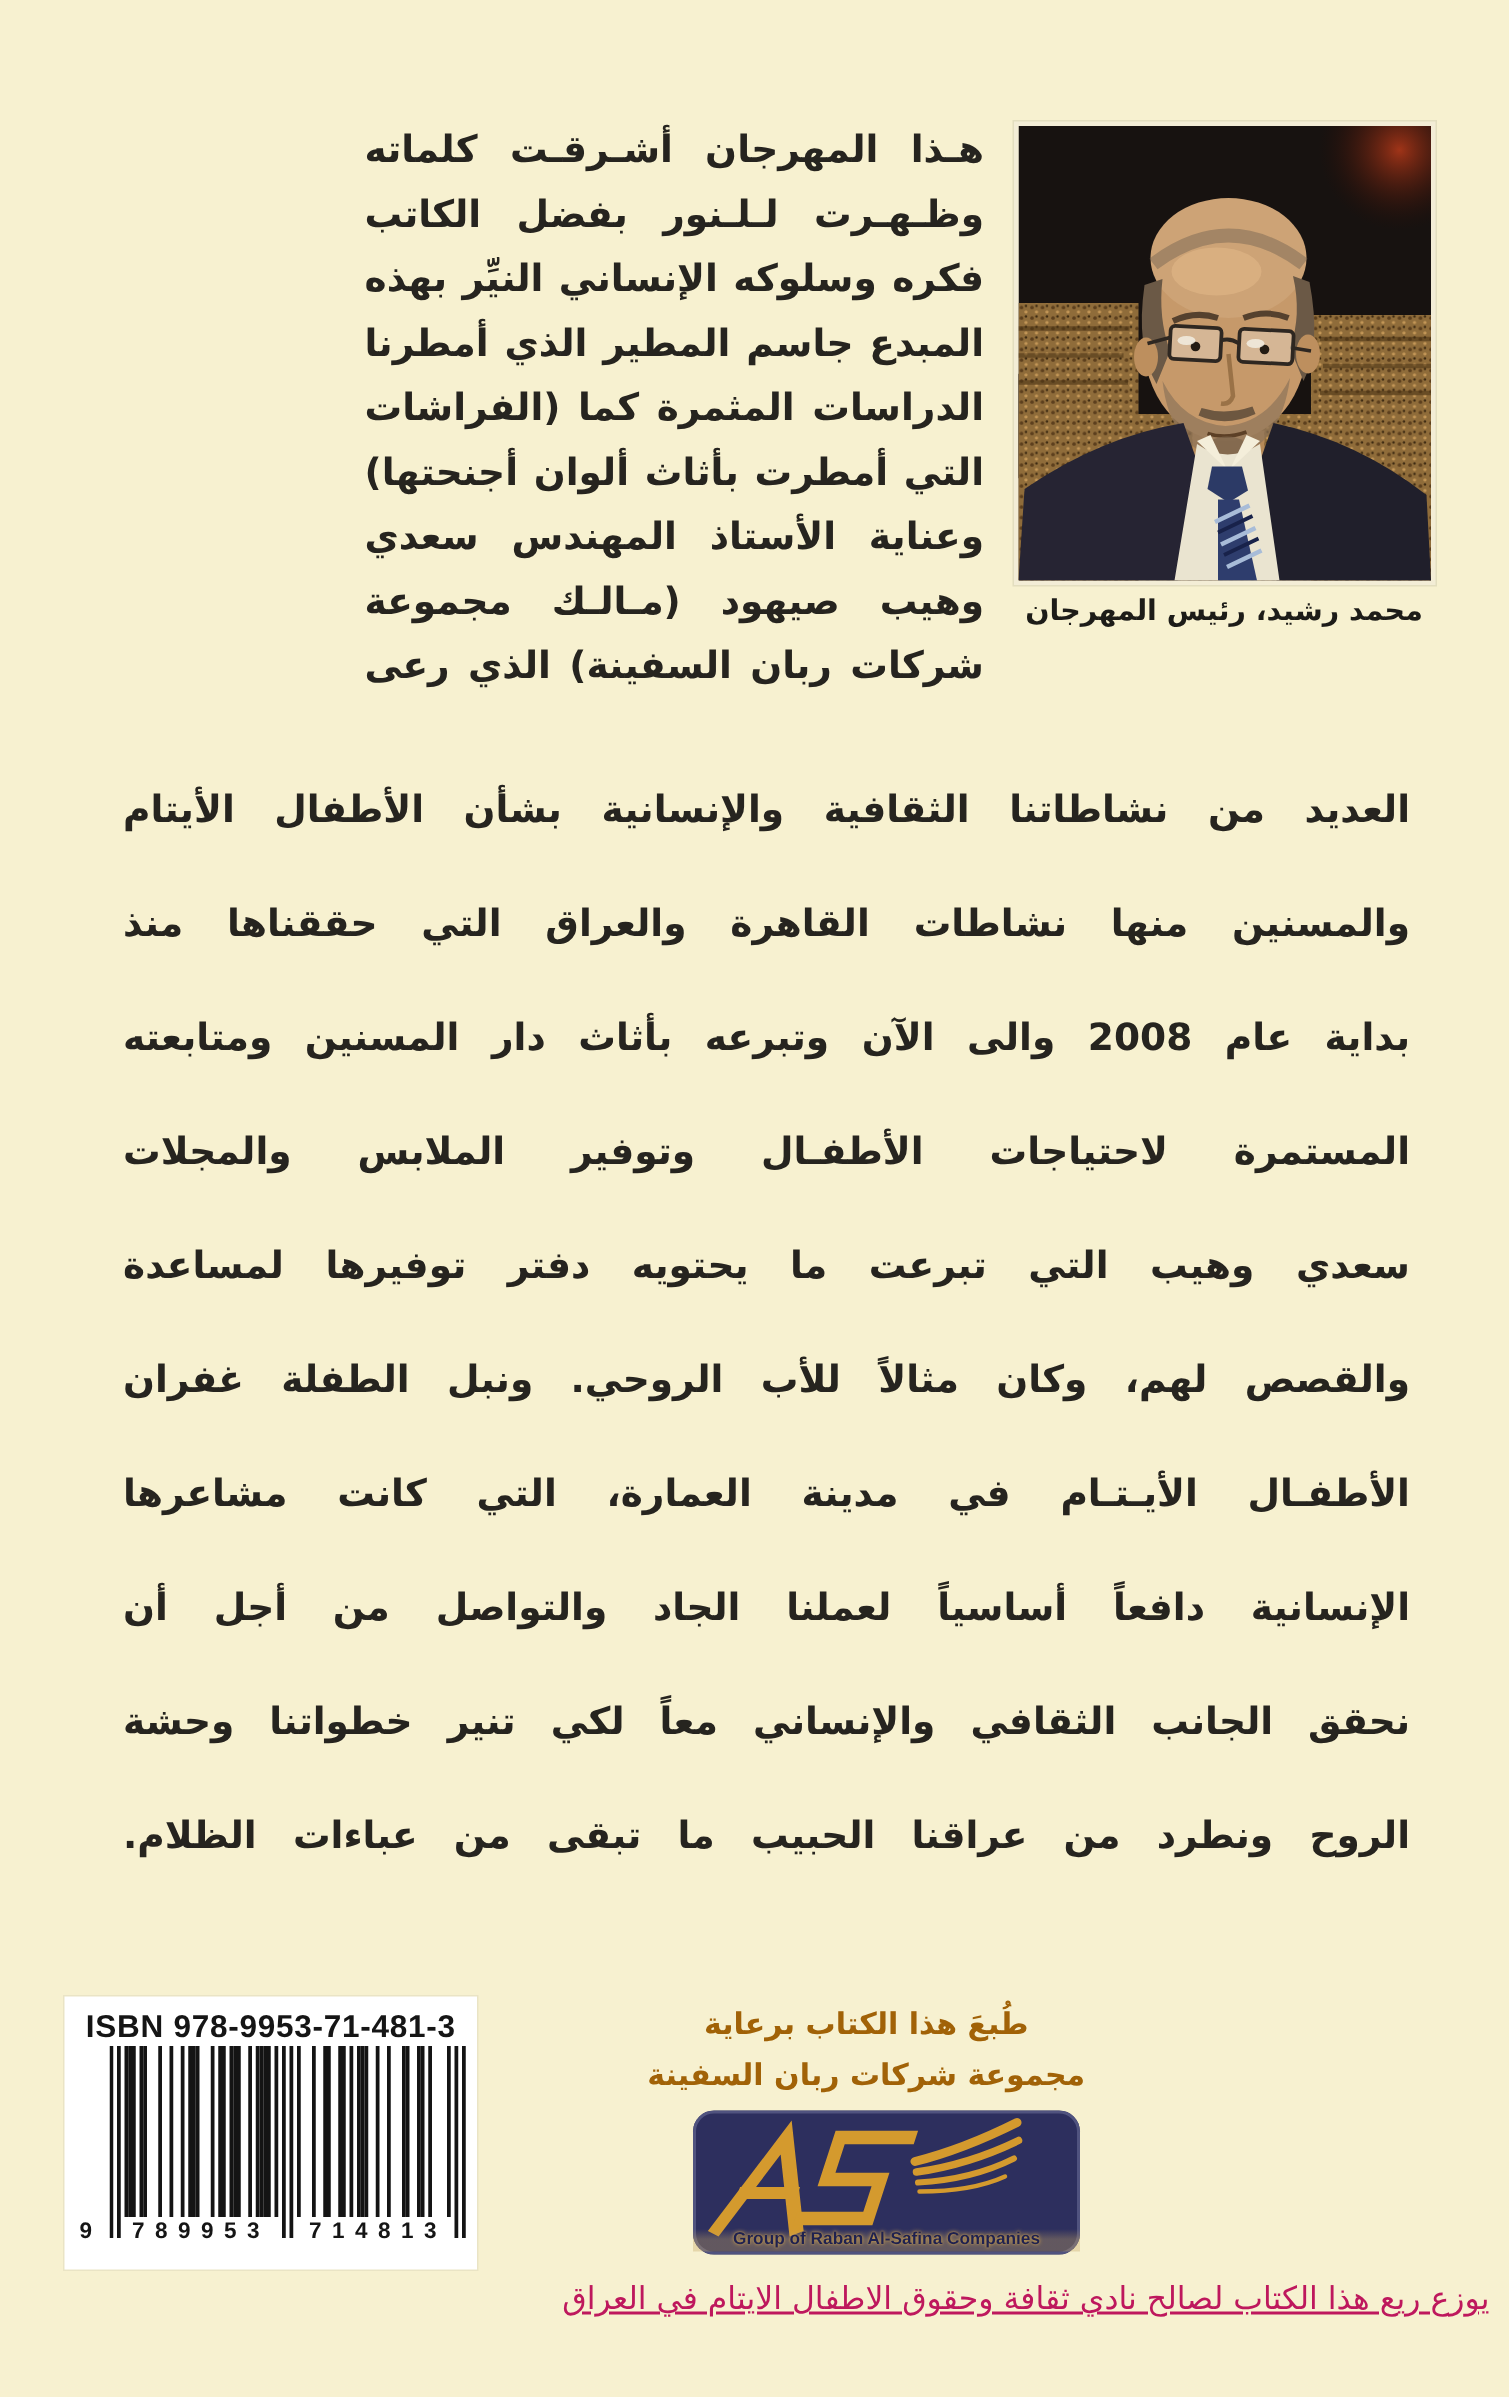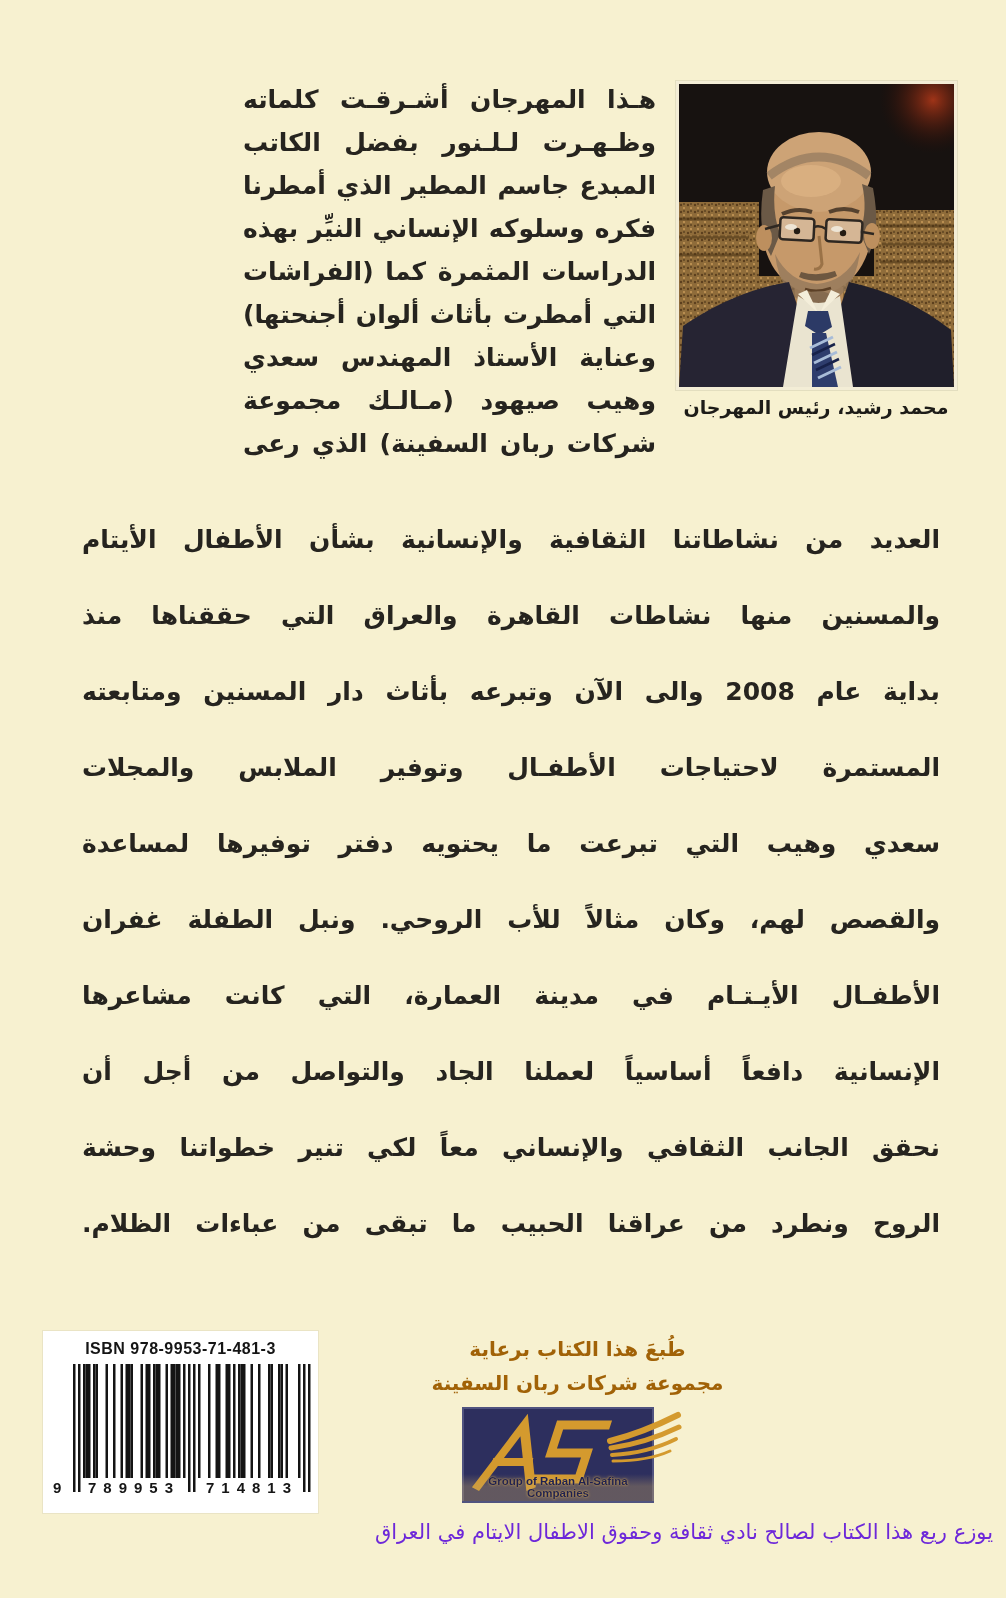--- a/index.html
+++ b/index.html
@@ -45,68 +45,68 @@
   }
   .body-paragraph .jline{height:45px;margin-top:31px;}
   
   .barcode-box{
     position:absolute;left:43px;top:1331px;width:275px;height:182px;
     background:var(--bc-bg);box-shadow:0 0 0 1px rgba(0,0,0,0.05);
   }
   .isbn-label{
     position:absolute;top:9px;left:0;right:0;text-align:center;
     font-family:"Liberation Sans",sans-serif;font-weight:700;
-    font-size:16px;letter-spacing:.5px;color:#151515;
+    font-size:21px;letter-spacing:.5px;color:#151515;
   }
   .barcode-svg{position:absolute;left:30px;top:33px;}
   .bc-digits{
     position:absolute;top:148px;left:0;right:0;height:22px;
     font-family:"Liberation Sans",sans-serif;font-weight:700;
     font-size:15px;color:#151515;
   }
   .bc-first{position:absolute;left:10px;top:0;}
   .bc-g1{position:absolute;left:40px;width:102px;top:0;text-align:center;letter-spacing:7px;}
   .bc-g2{position:absolute;left:158px;width:102px;top:0;text-align:center;letter-spacing:7px;}
   
   .sponsor-line1,.sponsor-line2{
     position:absolute;left:430px;width:295px;text-align:center;direction:rtl;
     font-size:20px;font-weight:700;color:#a16207;
   }
   .sponsor-line1{top:1337px;}
   .sponsor-line2{top:1371px;}
   .publisher-logo{
-    position:absolute;left:462px;top:1407px;width:192px;height:96px;
-    background:var(--navy);box-shadow:0 0 0 2px #50537f inset;
+    position:absolute;left:462px;top:1407px;width:258px;height:96px;
+    background:var(--navy);box-shadow:0 0 0 2px #50537f inset;border-radius:14px;
   }
   .publisher-logo svg{display:block;}
   .logo-caption{
     position:absolute;bottom:2px;left:0;right:0;text-align:center;
     font-family:"Liberation Sans",sans-serif;font-weight:700;font-size:11.5px;
     color:#1e2150;
     text-shadow:0 0 3px #cfa351,0 0 1px #cfa351;
     background:linear-gradient(to bottom,rgba(197,164,98,0) 0%,rgba(197,164,98,0.35) 45%,rgba(197,164,98,0.35) 100%);
     padding:1px 0 2px;
   }
   
   .footer-note{
     position:absolute;right:13px;top:1520px;width:720px;
     direction:rtl;text-align:right;
-    font-size:21px;font-weight:400;color:#6d28d9;
+    font-size:21px;font-weight:400;color:#be185d;text-decoration:underline;
   }
 </style>
 </head>
 <body>
 
 <div class="page" lang="ar">
 
   <div class="intro-column">
       <div class="jline">هـذا المهرجان أشـرقـت كلماته</div>
       <div class="jline">وظـهـرت لـلـنور بفضل الكاتب</div>
+      <div class="jline">فكره وسلوكه الإنساني النيِّر بهذه</div>
       <div class="jline">المبدع جاسم المطير الذي أمطرنا</div>
-      <div class="jline">فكره وسلوكه الإنساني النيِّر بهذه</div>
       <div class="jline">الدراسات المثمرة كما (الفراشات</div>
       <div class="jline">التي أمطرت بأثاث ألوان أجنحتها)</div>
       <div class="jline">وعناية الأستاذ المهندس سعدي</div>
       <div class="jline">وهيب صيهود (مـالـك مجموعة</div>
       <div class="jline">شركات ربان السفينة) الذي رعى</div>
     </div>
 
   <div class="photo-frame">
     <svg viewBox="0 0 275 303">
       <defs>

